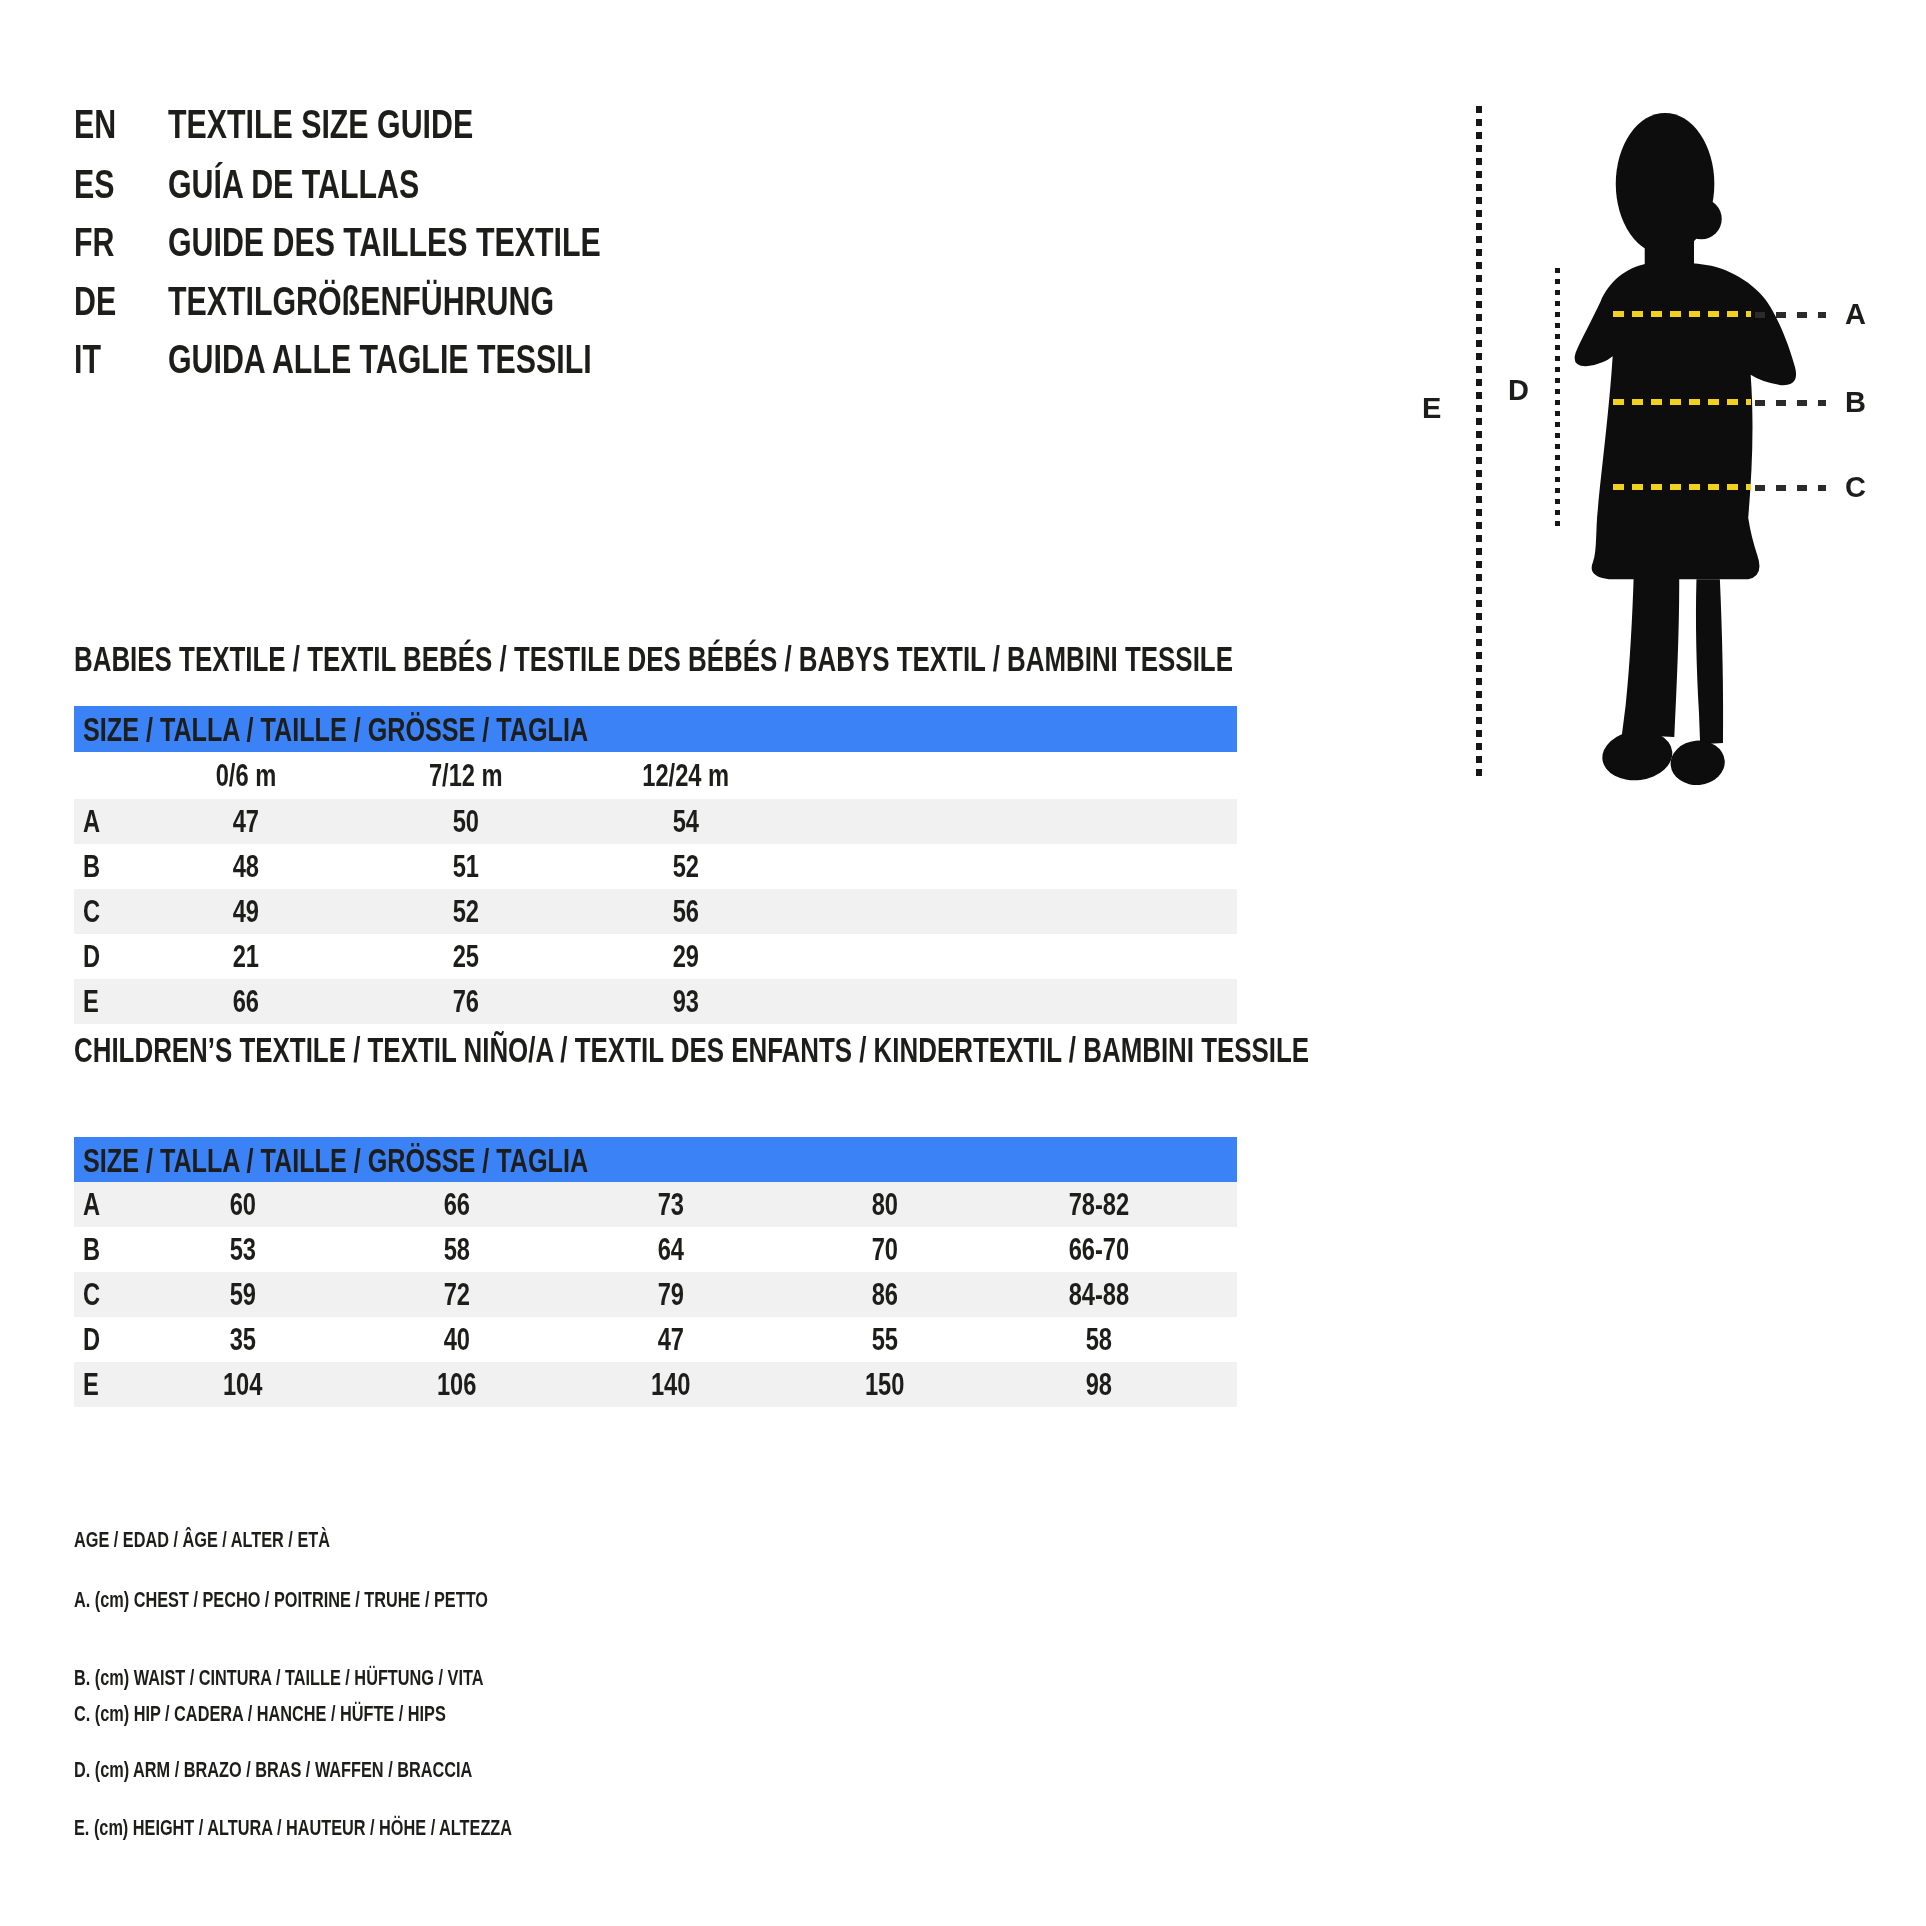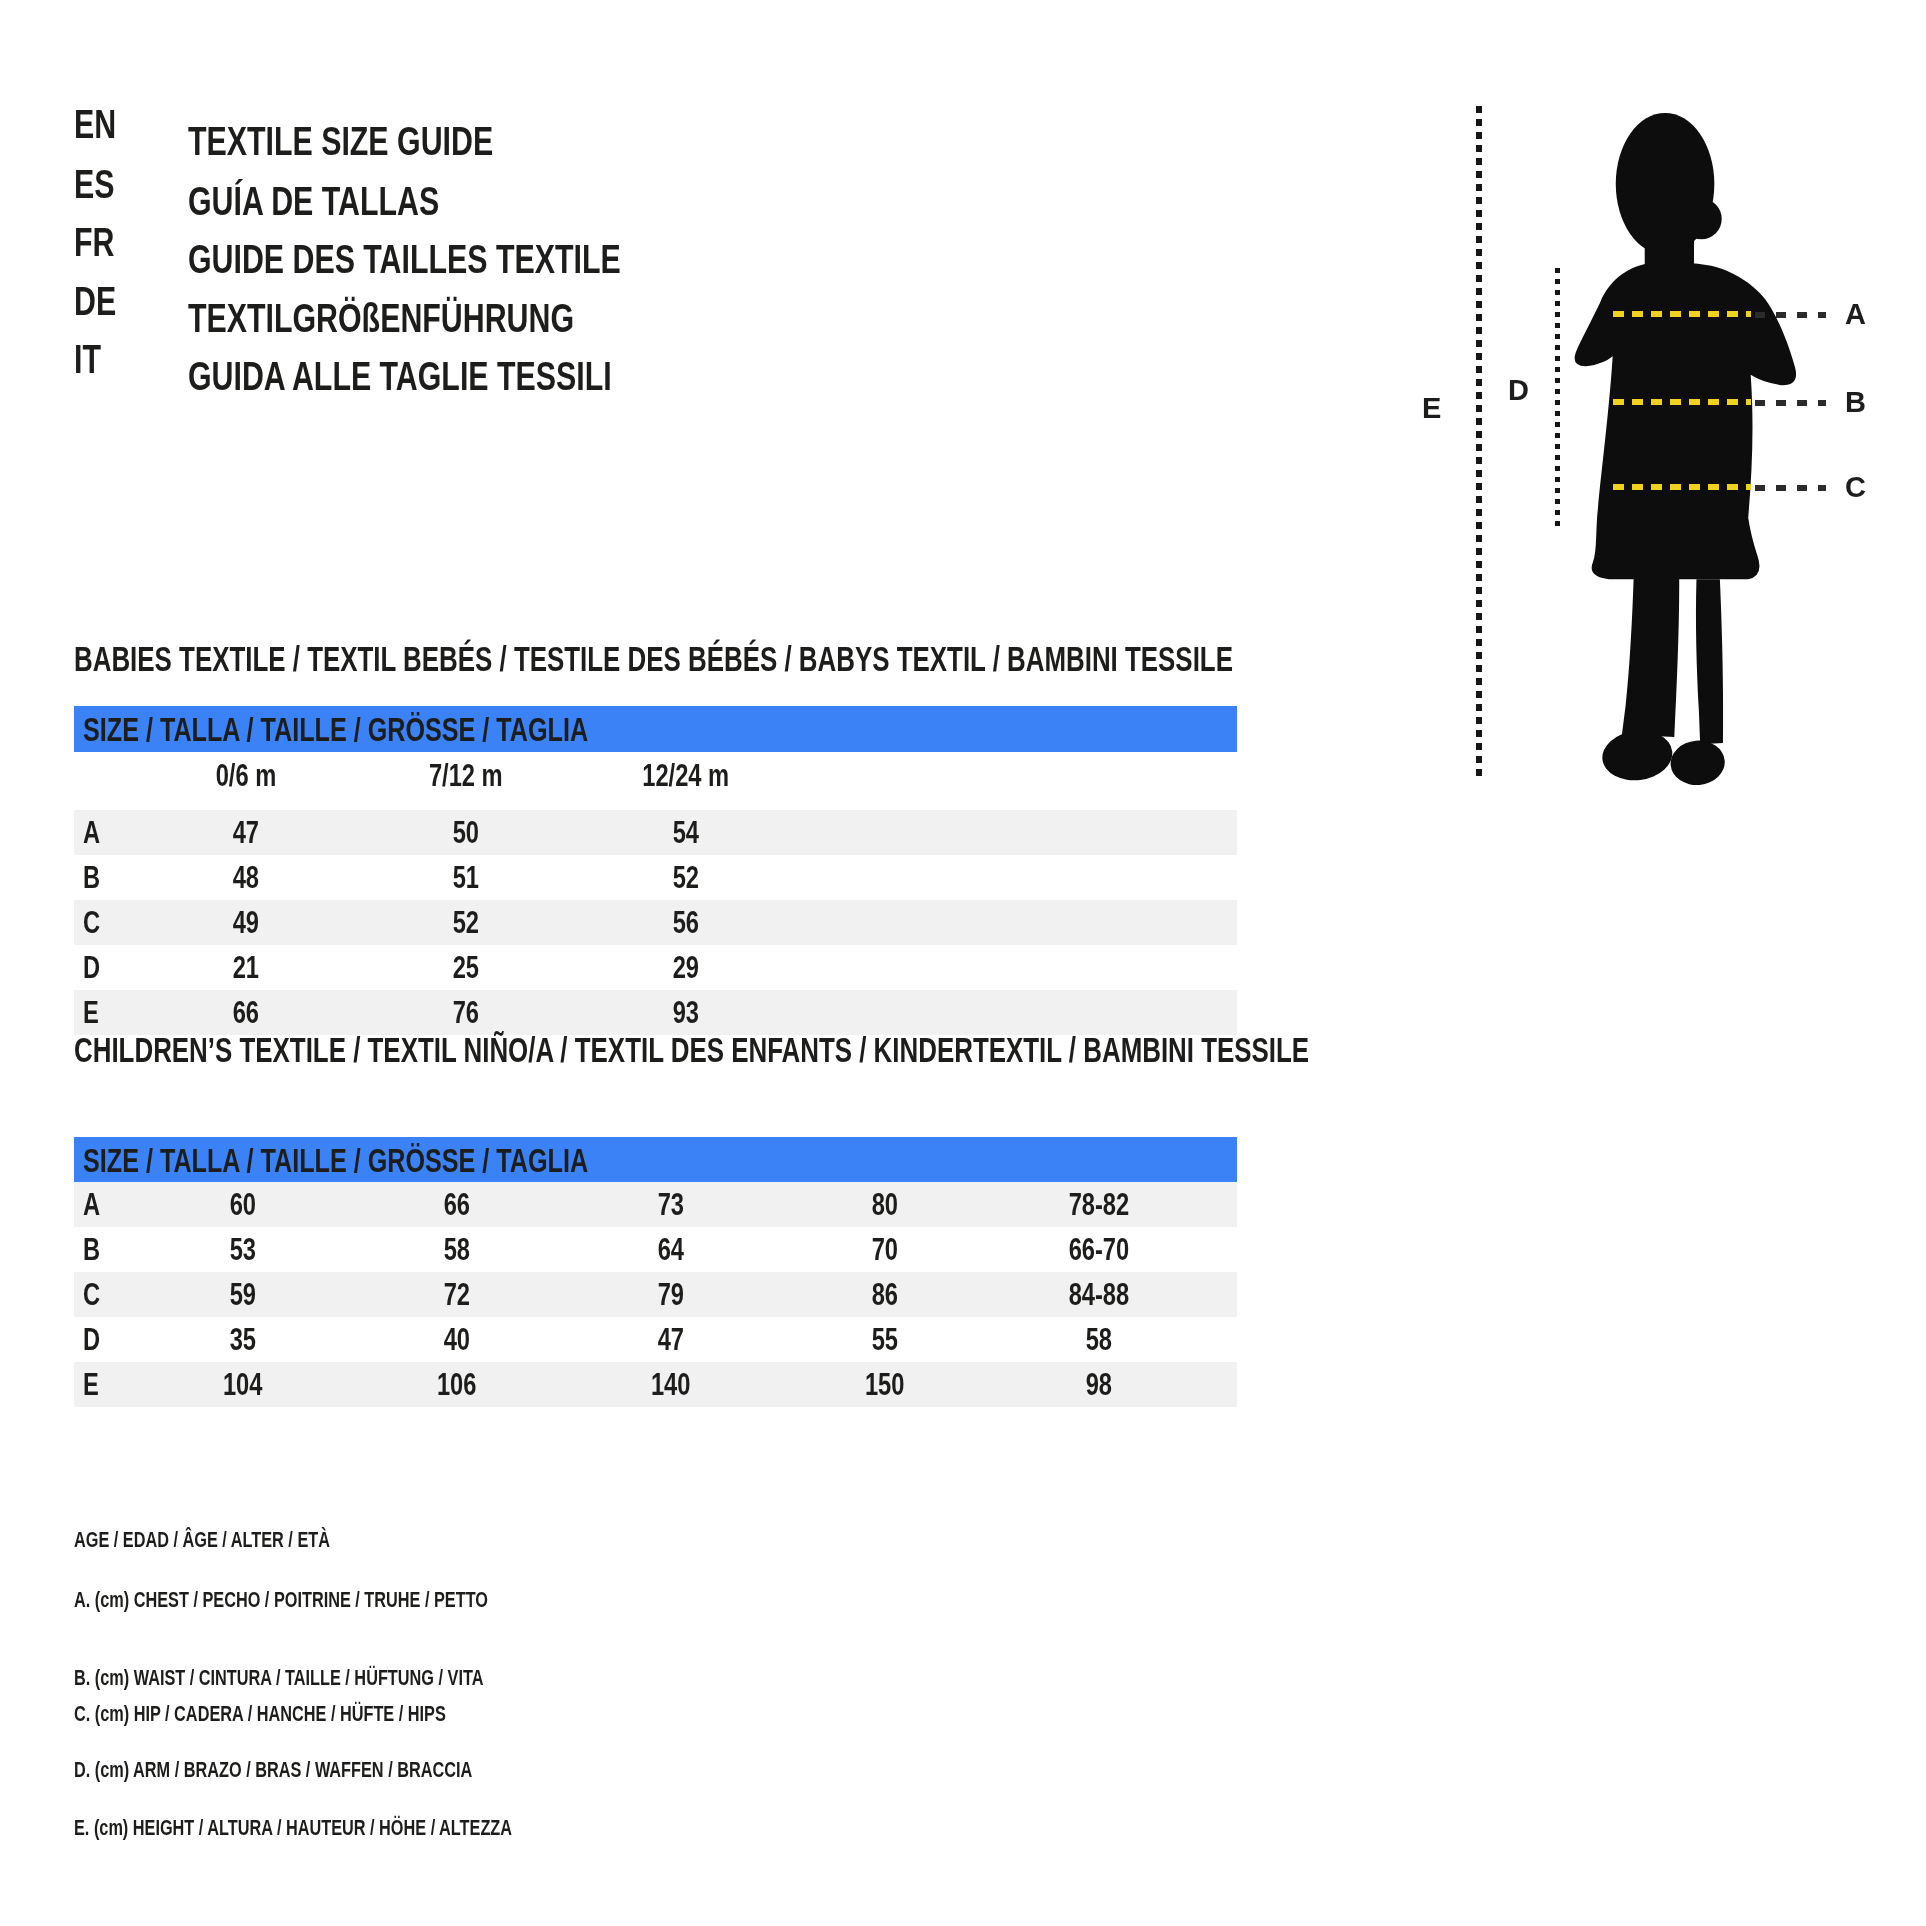--- a/index.html
+++ b/index.html
@@ -7,36 +7,36 @@
     position:relative; width:1926px; height:1926px; background:#ffffff;
     font-family:"Liberation Sans", sans-serif; color:#1d1d1b; overflow:hidden;padding-left:36px;
   }
   .abs { position:absolute; }
   .cond  { display:inline-block; white-space:nowrap; transform:scaleX(0.74); transform-origin:0 50%; }
   .condc { display:inline-block; white-space:nowrap; transform:scaleX(0.74); transform-origin:50% 50%; }
 
   
   .lang-row { position:absolute; left:74px; height:43px; line-height:43px; font-size:41px; font-weight:700; }
   .lang-code { position:absolute; left:0; top:0; }
-  .lang-title { position:absolute; left:94px; top:17px;margin-left:20px; }
+  .lang-title { position:absolute; left:94px; top:0; }
 
   
   .section-title { position:absolute; left:74px; font-size:35px; font-weight:700; line-height:38px; }
 
   
   .size-bar { position:absolute; left:74px; width:1163px; height:46px; background:#3b82f6;
               line-height:46px; font-size:34px; font-weight:700; padding-left:9.2px; box-sizing:border-box; }
   .tbl { position:absolute; left:74px; width:1163px; }
   .tbl-row { display:grid; height:45px; line-height:45px; font-size:32px; font-weight:700; }
   .g3 { grid-template-columns:62px 220px 220px 220px 1fr; }
   .g5 { grid-template-columns:62px 214px 214px 214px 214px 214px 1fr; }
   .cell-label { padding-left:9.2px; text-align:left; }
   .cell-val { text-align:center; }
   .row-alt { background:#f1f1f2; }
-  .cols-row { height:58px; line-height:46px; }
+  .cols-row { height:47px; line-height:46px; }
 
   
   .legend-line { position:absolute; left:74px; height:38px; line-height:38px; font-size:22px; font-weight:700; }
 
   
   .vdots-e { position:absolute; left:1476px; top:106px; width:6.2px; height:673px;
              background:repeating-linear-gradient(180deg,#161616 0 6.8px,transparent 6.8px 13px); }
   .vdots-d { position:absolute; left:1555px; top:268px; width:5px; height:259px;
              background:repeating-linear-gradient(180deg,#161616 0 5.5px,transparent 5.5px 11px); }
   .hdash-y { position:absolute; left:1613px; width:138px; height:6.2px;

